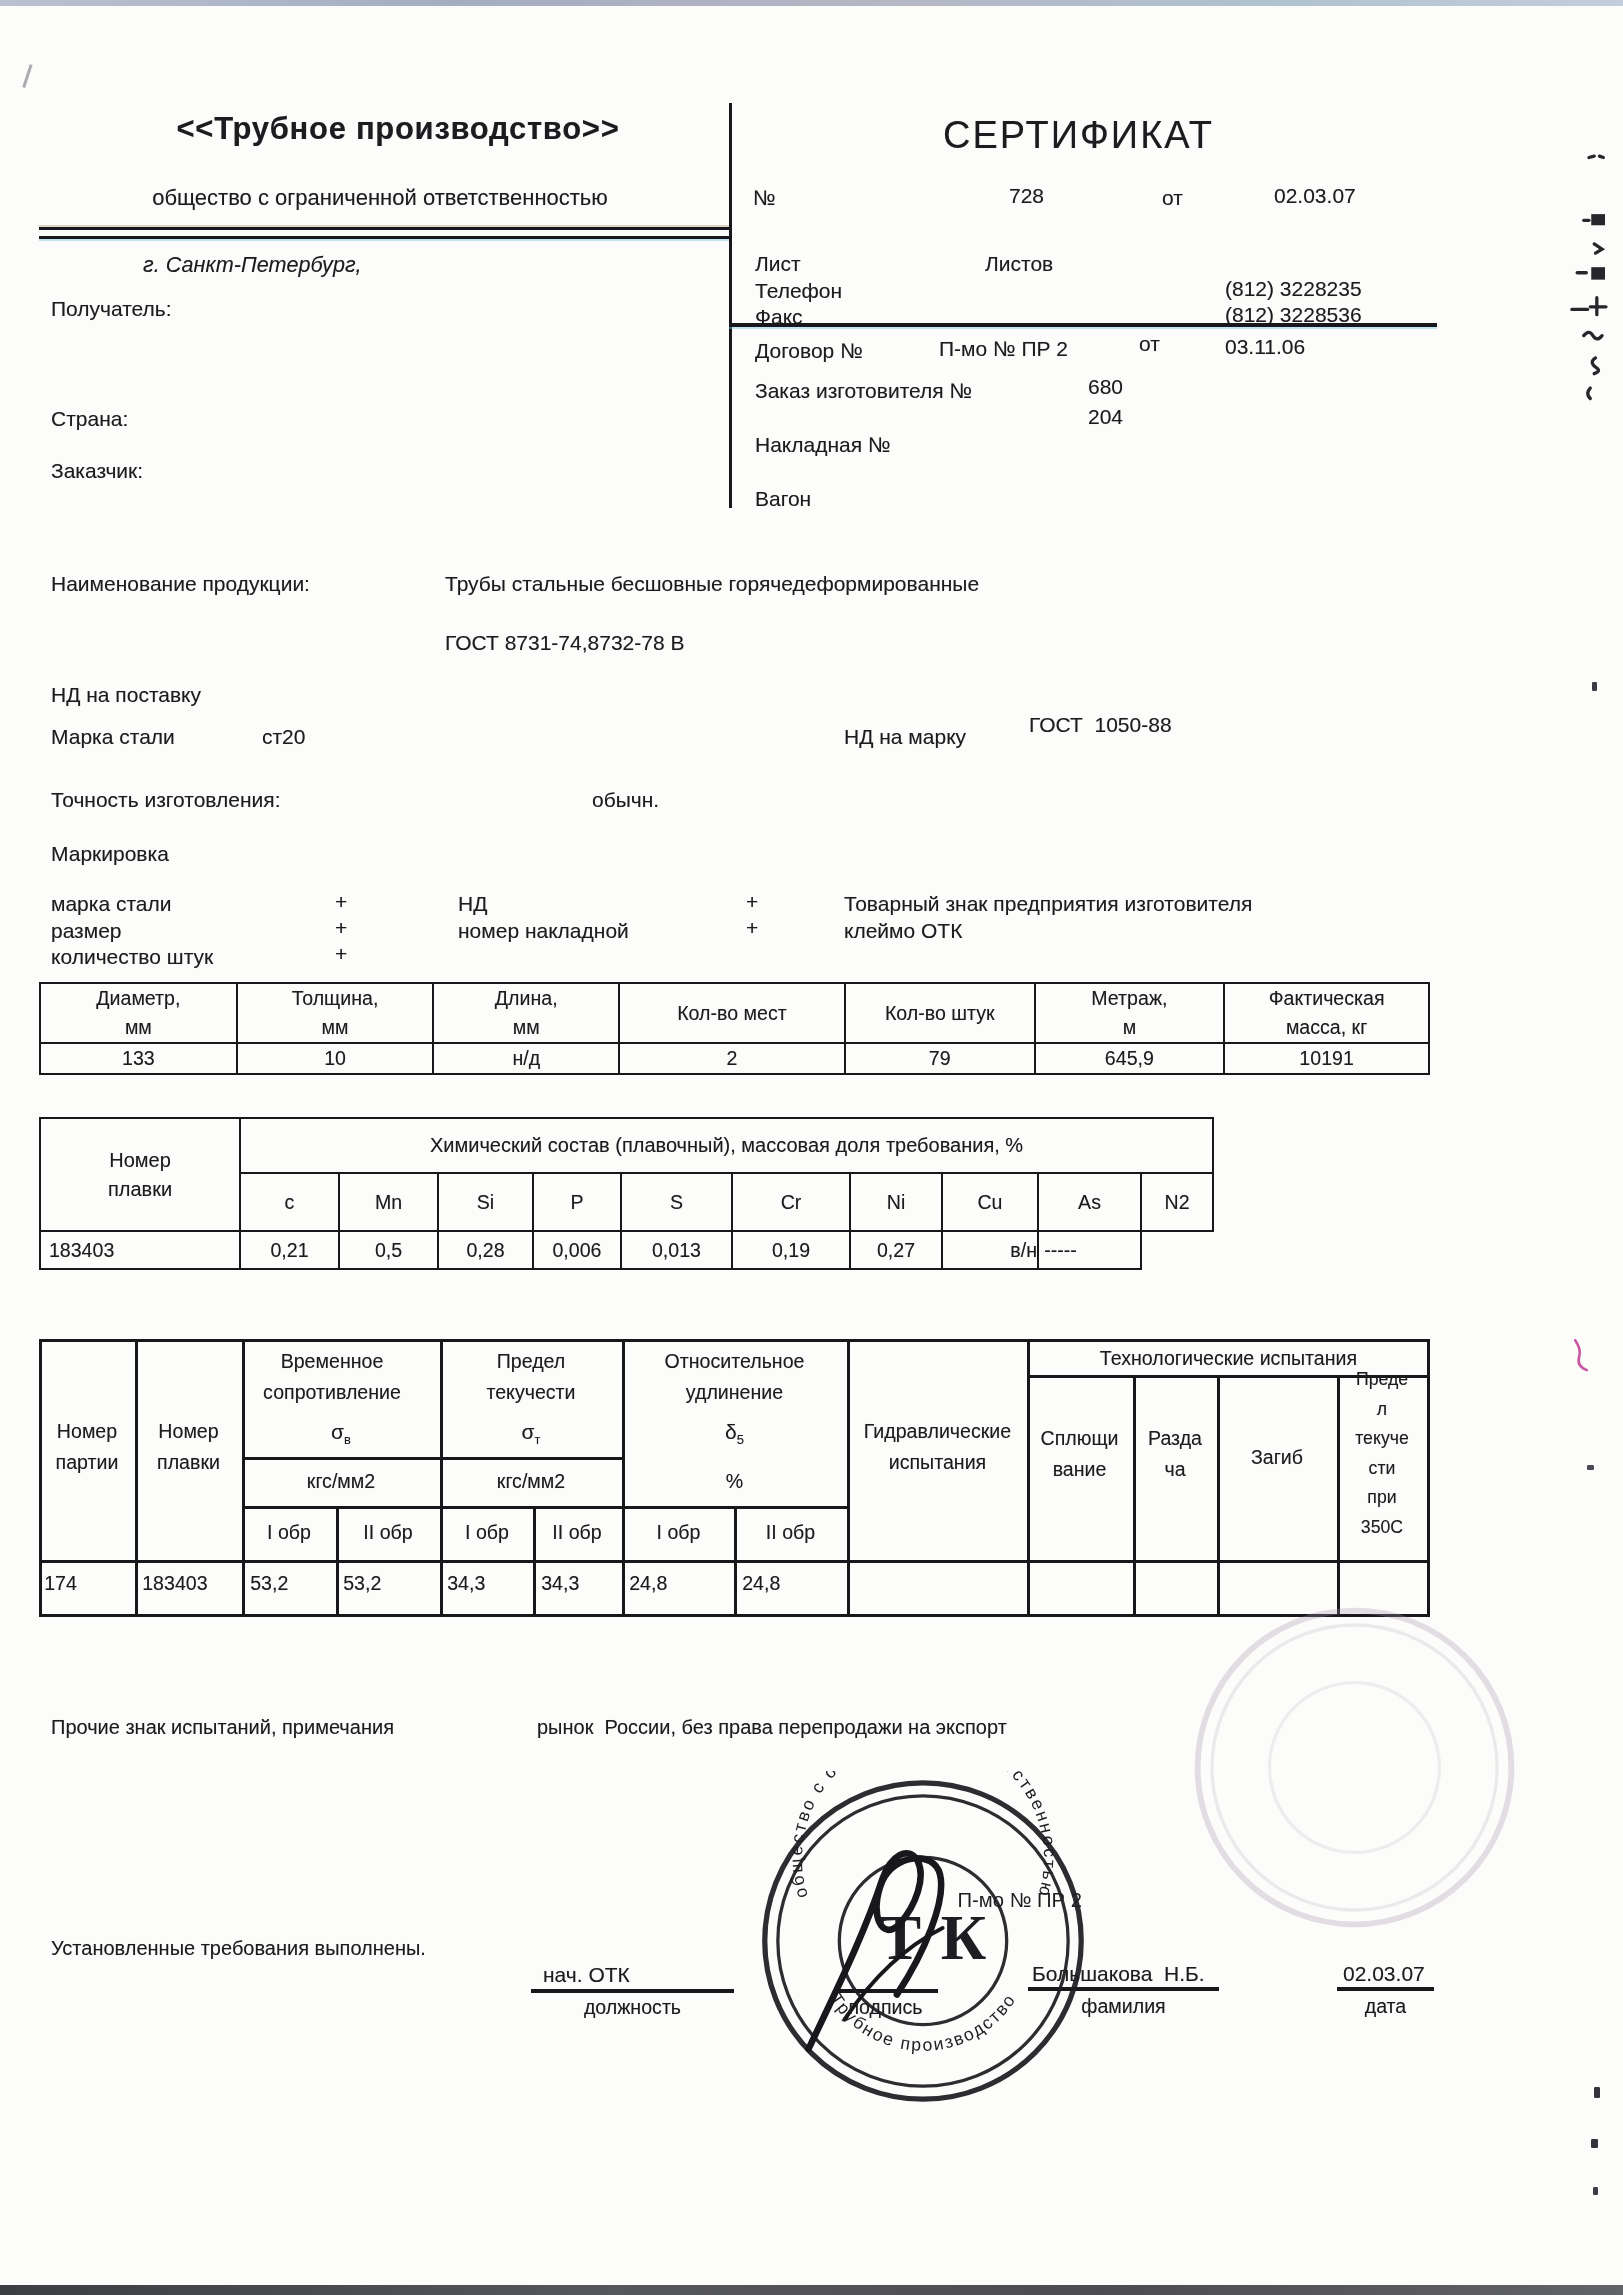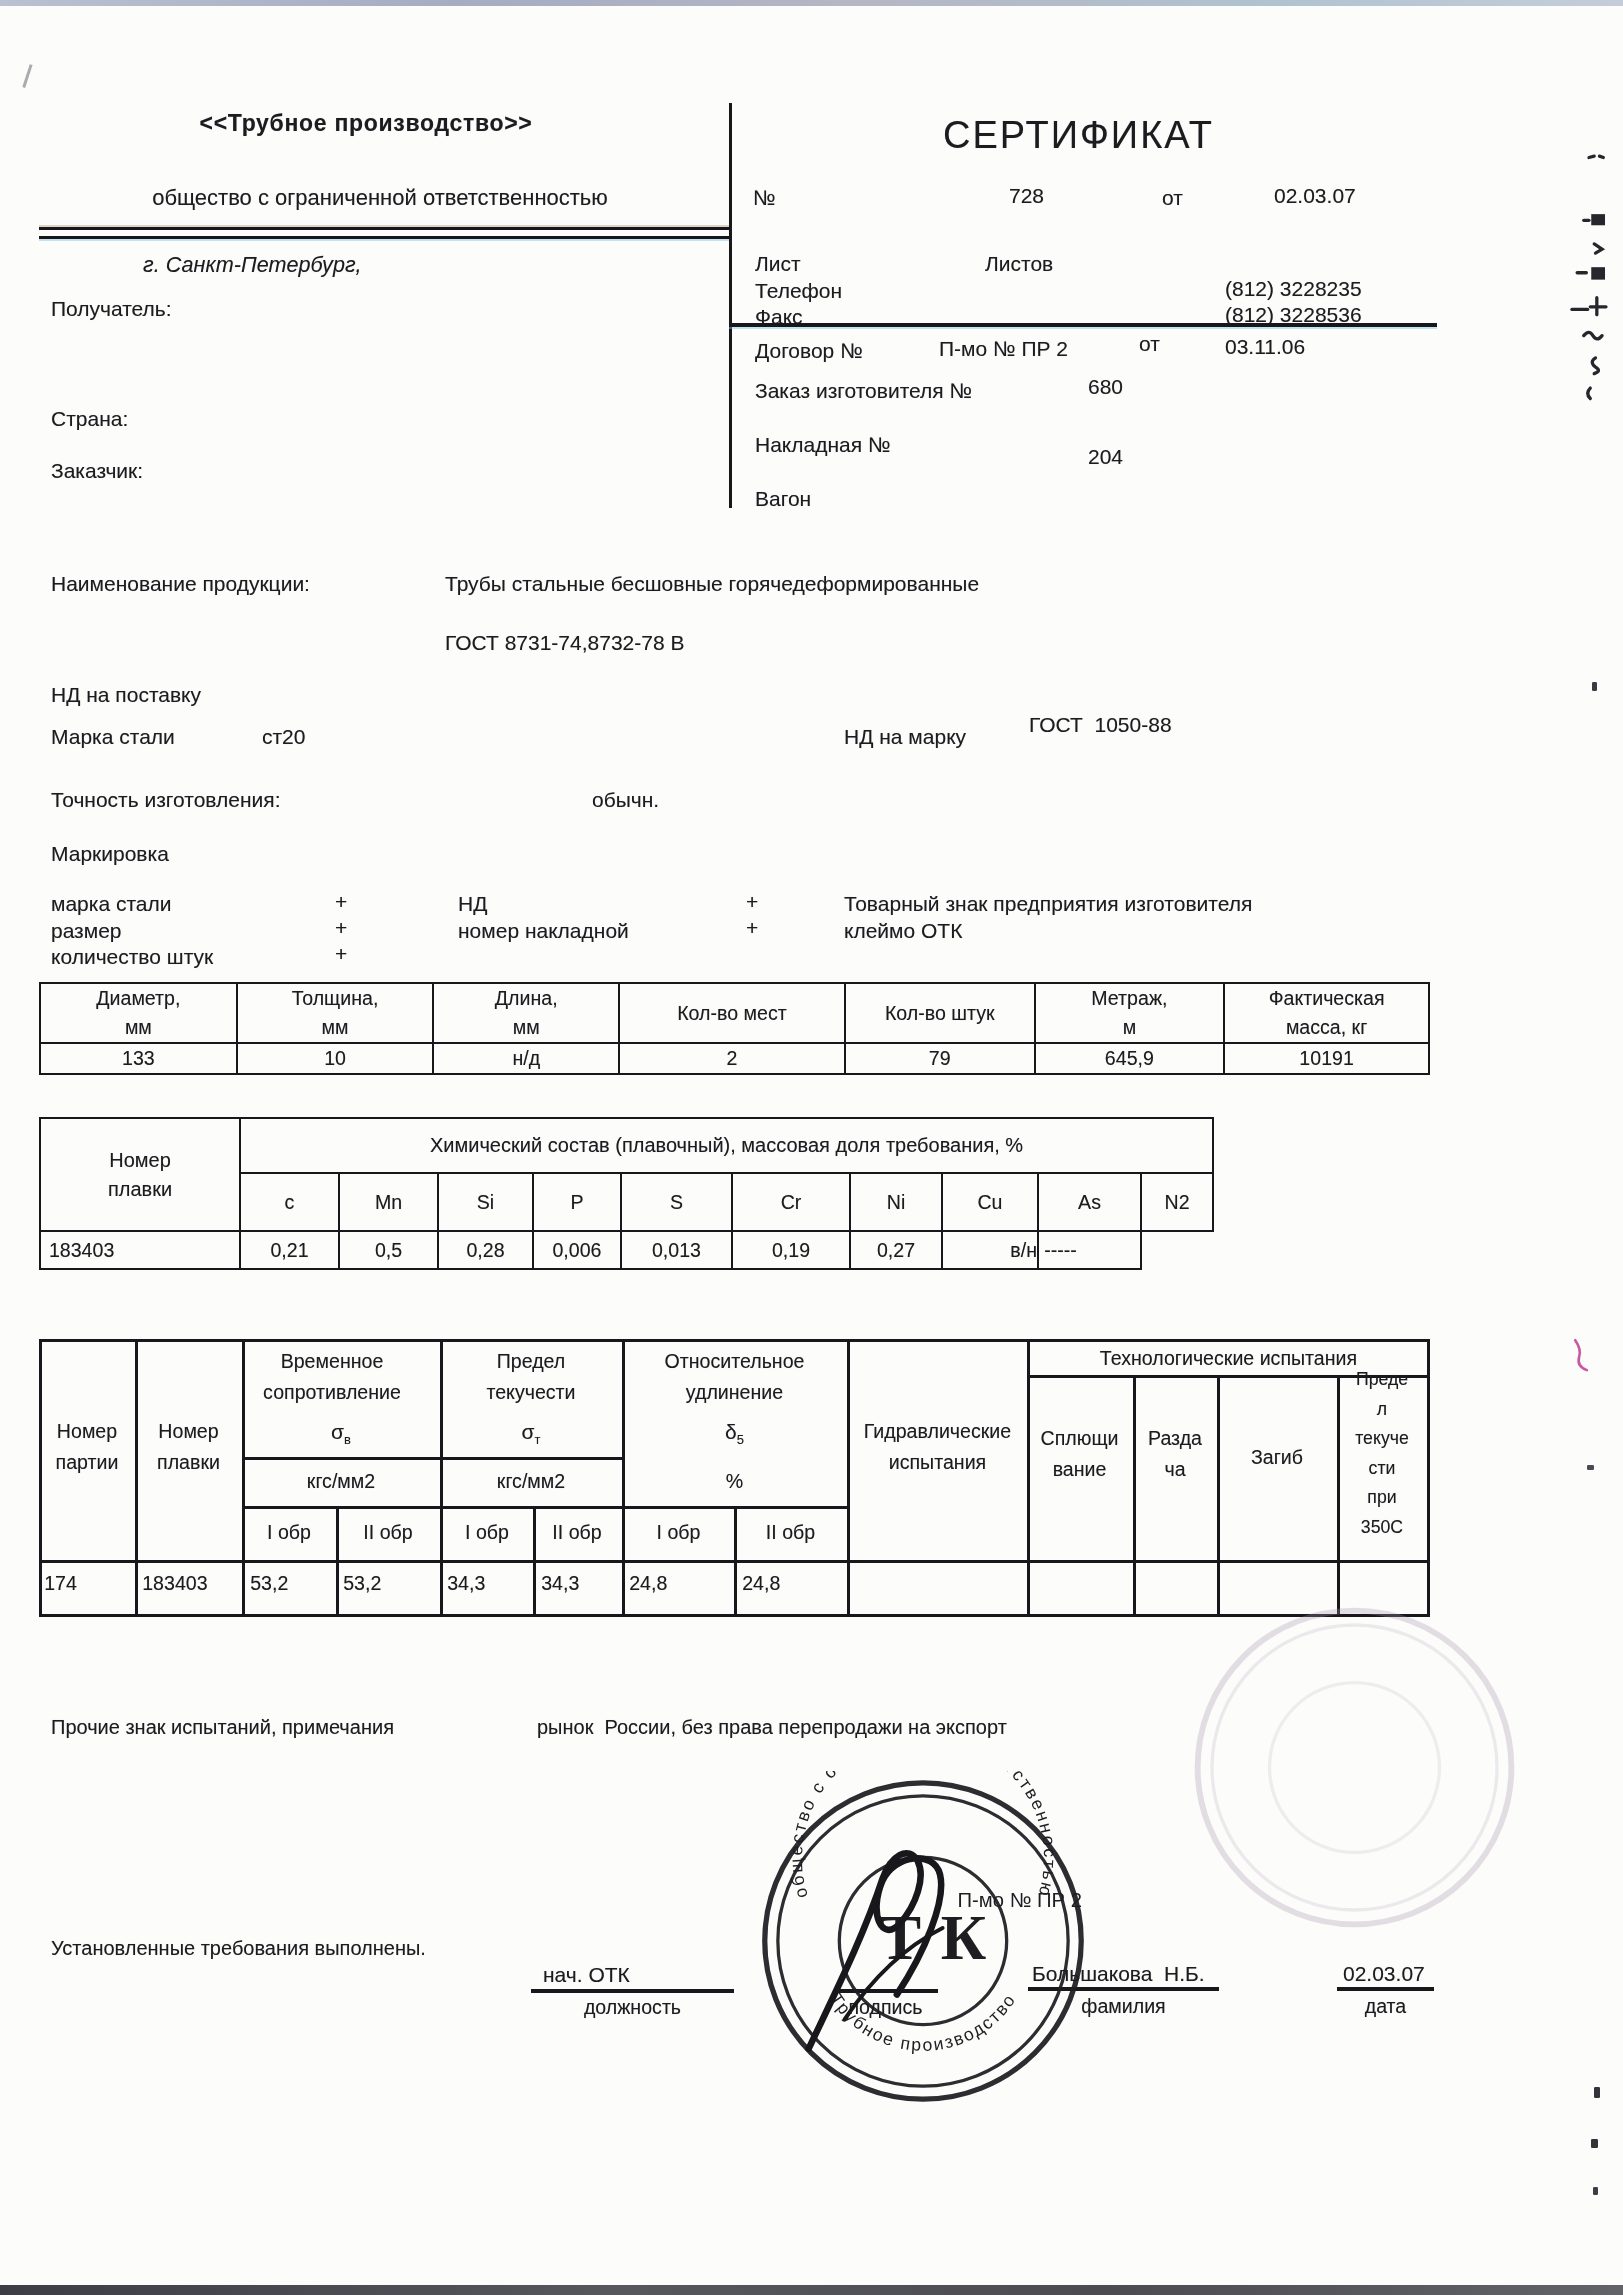--- a/index.html
+++ b/index.html
@@ -42,21 +42,21 @@
 </style>
 </head>
 <body>
 
 <div class="page">
 
   <div class="scan-top"></div>
   <div class="scan-bottom"></div>
   <div class="speck" style="left:26px;top:64px;width:2.6px;height:23.6px;transform:rotate(18deg);opacity:.5"></div>
 
-  <div class="t b ctr" style="left:32px;top:110px;width:668px;font-size:23px;letter-spacing:0.7px">&lt;&lt;Трубное производство&gt;&gt;</div>
+  <div class="t b ctr" style="left:64px;top:110px;width:668px;font-size:31px;letter-spacing:0.7px">&lt;&lt;Трубное производство&gt;&gt;</div>
   <div class="t ctr" style="left:46px;top:185px;width:668px;font-size:22px">общество с ограниченной ответственностью</div>
 
   <div class="hl rule-fringe-a" style="left:39px;top:227px;width:693px;height:3.3px"></div>
   <div class="hl rule-fringe-b" style="left:39px;top:236px;width:693px;height:3.3px"></div>
 
   <div class="t it" style="left:143px;top:252px;font-size:21.6px">г. Санкт-Петербург,</div>
   <div class="t" style="left:51px;top:296px">Получатель:</div>
   <div class="t" style="left:51px;top:406px">Страна:</div>
   <div class="t" style="left:51px;top:458px">Заказчик:</div>
 
@@ -80,21 +80,21 @@
 
   <div class="t" style="left:755px;top:338px">Договор №</div>
   <div class="t" style="left:939px;top:336px">П-мо № ПР 2</div>
   <div class="t" style="left:1139px;top:331px">от</div>
   <div class="t" style="left:1225px;top:334px">03.11.06</div>
 
   <div class="t" style="left:755px;top:378px">Заказ изготовителя №</div>
   <div class="t" style="left:1088px;top:374px">680</div>
 
   <div class="t" style="left:755px;top:432px">Накладная №</div>
-  <div class="t" style="left:1088px;top:444px">204</div>
+  <div class="t" style="left:1088px;top:404px">204</div>
 
   <div class="t" style="left:755px;top:486px">Вагон</div>
 
   <div class="t" style="left:51px;top:571px">Наименование продукции:</div>
   <div class="t" style="left:445px;top:571px">Трубы стальные бесшовные горячедеформированные</div>
   <div class="t" style="left:445px;top:630px">ГОСТ 8731-74,8732-78 В</div>
   <div class="t" style="left:51px;top:682px">НД на поставку</div>
 
   <div class="t" style="left:51px;top:724px">Марка стали</div>
   <div class="t" style="left:262px;top:724px">ст20</div>

